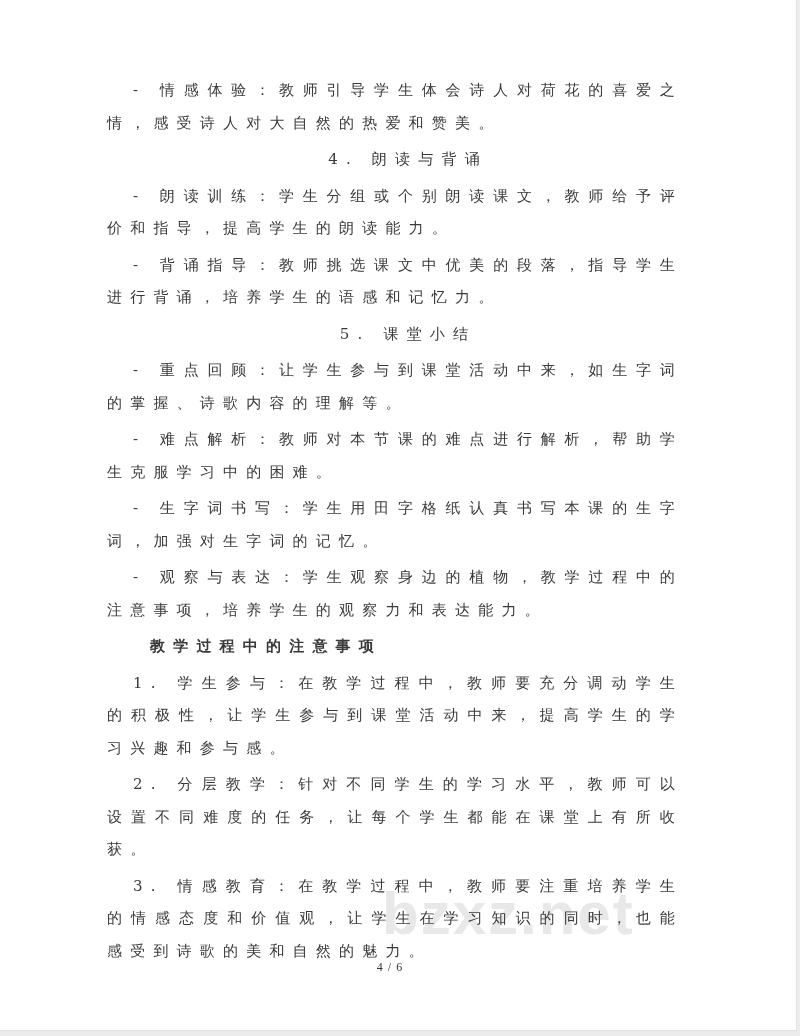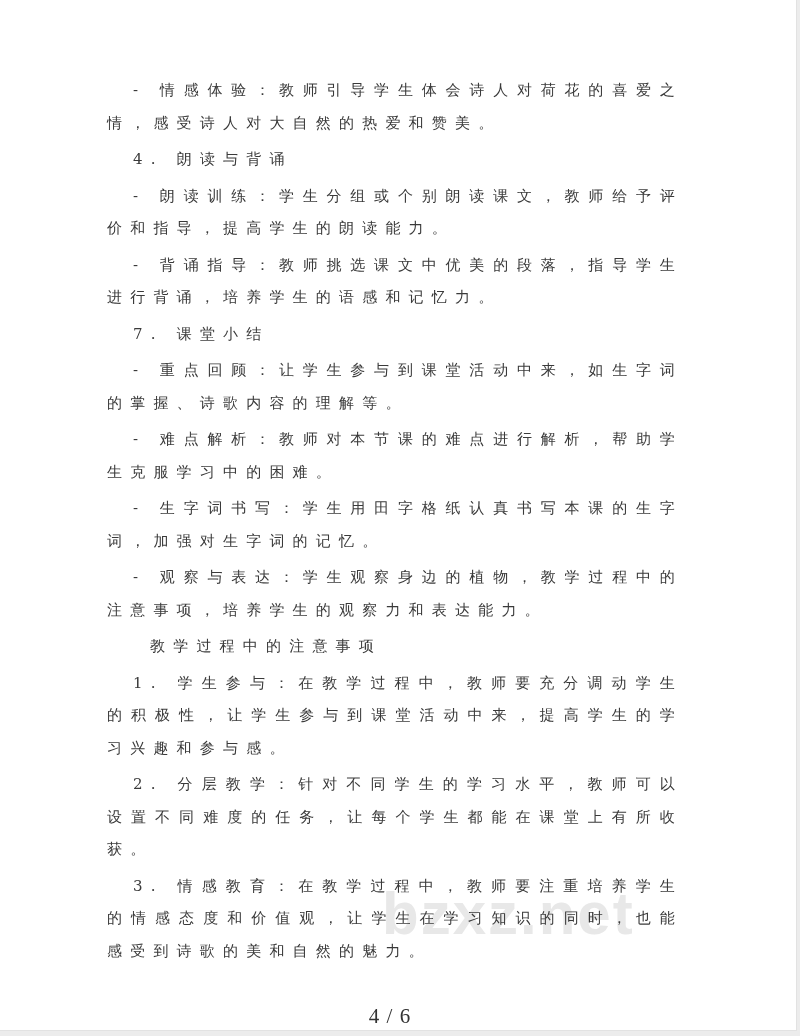--- a/index.html
+++ b/index.html
@@ -36,36 +36,37 @@
     }
     .para {
       margin: 0 0 4px 0;
       text-indent: 26px;
       text-align: justify;
       word-break: break-all;
     }
     .heading-num {
       margin: 0 0 4px 0;
       text-indent: 26px;
+      text-align: center;
     }
     .section-title {
       margin: 0 0 4px 0;
       text-indent: 43px;
+      font-weight: bold;
     }
     .page-number {
       position: absolute;
       left: 0;
       width: 780px;
       top: 960px;
       text-align: center;
       font-family: "Liberation Serif", "DejaVu Serif", serif;
-      font-size: 21px;
+      font-size: 12px;
       color: #333333;
       letter-spacing: 1px;
-      margin-top: 44px;
     }
     .watermark {
       position: absolute;
       left: 382px;
       top: 884px;
       font-family: "Liberation Sans", "DejaVu Sans", sans-serif;
       font-weight: bold;
       font-size: 60px;
       letter-spacing: 2px;
       color: #e8e8e8;
@@ -79,21 +80,21 @@
 <body>
 
 <div class="page">
   <div class="watermark">bzxz.net</div>
 
   <div class="content">
     <p class="para">- 情感体验：教师引导学生体会诗人对荷花的喜爱之情，感受诗人对大自然的热爱和赞美。</p>
     <p class="heading-num">4. 朗读与背诵</p>
     <p class="para">- 朗读训练：学生分组或个别朗读课文，教师给予评价和指导，提高学生的朗读能力。</p>
     <p class="para">- 背诵指导：教师挑选课文中优美的段落，指导学生进行背诵，培养学生的语感和记忆力。</p>
-    <p class="heading-num">7. 课堂小结</p>
+    <p class="heading-num">5. 课堂小结</p>
     <p class="para">- 重点回顾：让学生参与到课堂活动中来，如生字词的掌握、诗歌内容的理解等。</p>
     <p class="para">- 难点解析：教师对本节课的难点进行解析，帮助学生克服学习中的困难。</p>
     <p class="para">- 生字词书写：学生用田字格纸认真书写本课的生字词，加强对生字词的记忆。</p>
     <p class="para">- 观察与表达：学生观察身边的植物，教学过程中的注意事项，培养学生的观察力和表达能力。</p>
     <p class="section-title">教学过程中的注意事项</p>
     <p class="para">1. 学生参与：在教学过程中，教师要充分调动学生的积极性，让学生参与到课堂活动中来，提高学生的学习兴趣和参与感。</p>
     <p class="para">2. 分层教学：针对不同学生的学习水平，教师可以设置不同难度的任务，让每个学生都能在课堂上有所收获。</p>
     <p class="para">3. 情感教育：在教学过程中，教师要注重培养学生的情感态度和价值观，让学生在学习知识的同时，也能感受到诗歌的美和自然的魅力。</p>
   </div>
 

